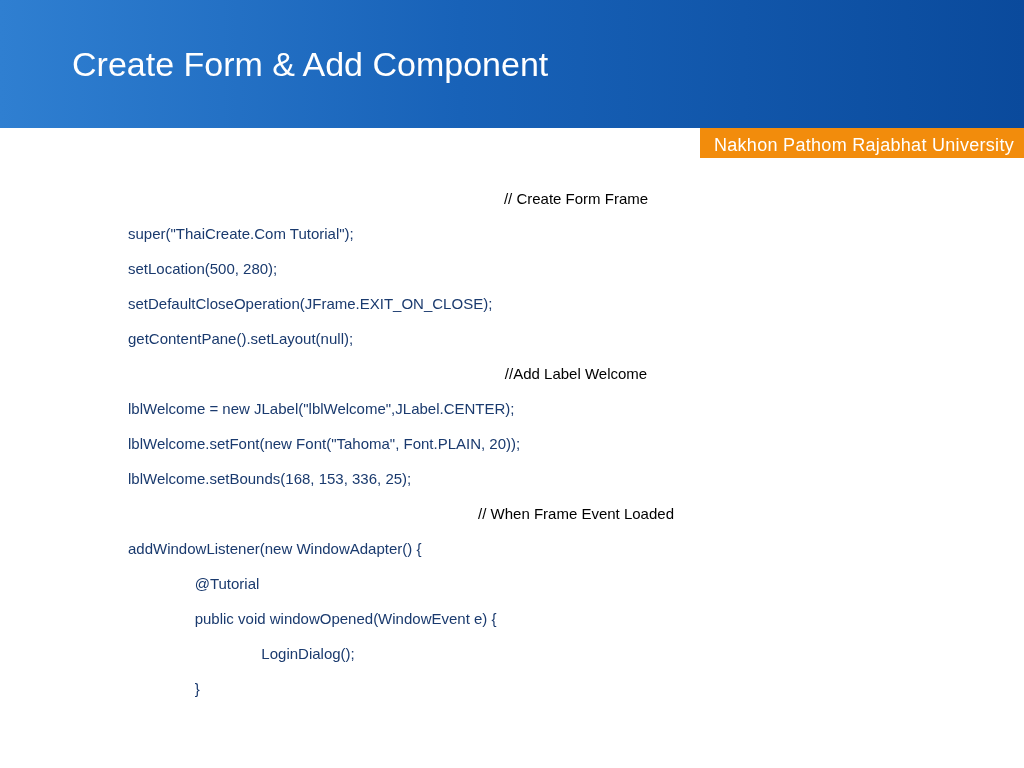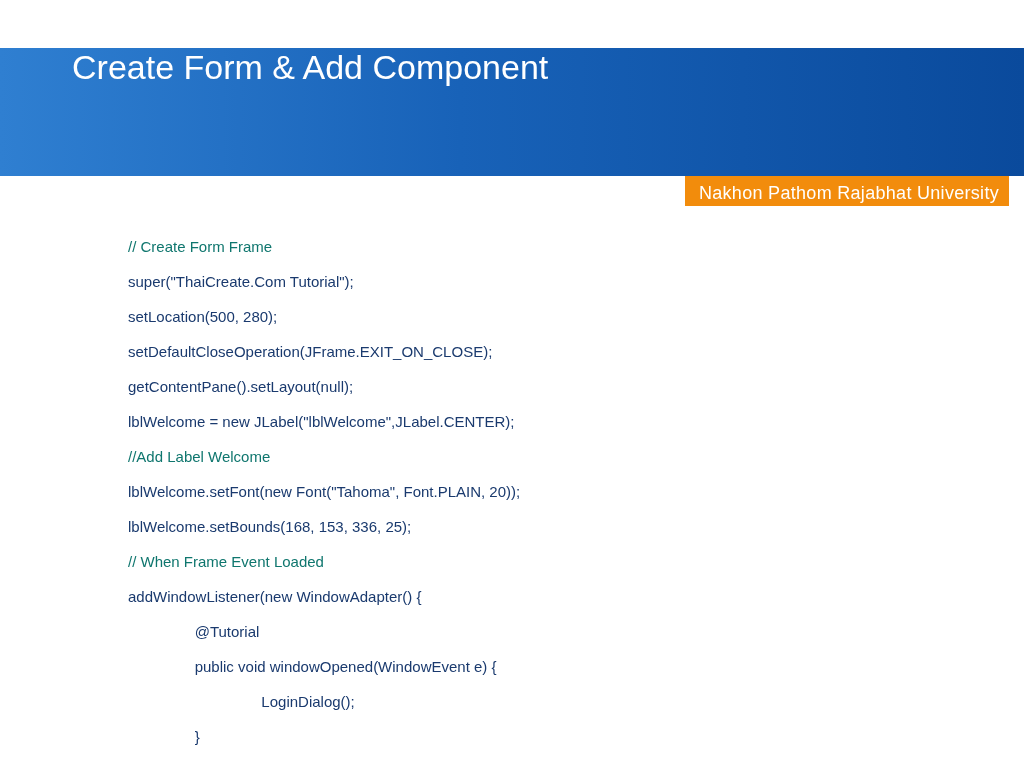--- a/index.html
+++ b/index.html
@@ -10,35 +10,35 @@
   background: #ffffff;
   overflow: hidden;
 }
 .header {
   width: 100%;
   height: 128px;
   background: linear-gradient(90deg, #2f7fd1 0%, #1862b8 45%, #0a4a9c 100%);
   position: relative;
   padding-left: 72px;
   display: flex;
-  margin-top: 48px;
+  align-items: center;
 }
 .header-title {
   color: #ffffff;
   font-size: 34px;
   font-weight: 400;
 }
 .badge-row {
   width: 100%;
   height: 30px;
   position: relative;
 }
 .badge {
   position: absolute;
-  right: 15px;
+  right: 0;
   top: 0;
   height: 30px;
   background: #f28c0c;
   color: #ffffff;
   font-size: 18px;
   font-weight: 500;
   padding: 4px 10px 0 14px;
   display: flex;
   align-items: center;
   letter-spacing: 0.3px;
@@ -48,42 +48,43 @@
 }
 .code-line {
   font-family: Arial, Helvetica, sans-serif;
   font-size: 15px;
   color: #1a3a6e;
   line-height: 1.4;
   margin-bottom: 14px;
   white-space: pre;
 }
 .code-line.comment {
-  color: #0f766e;
+  color: #000000;
+  text-align: center;
 }
 </style>
 </head>
 <body>
 
 <div class="header">
   <div class="header-title">Create Form &amp; Add Component</div>
 </div>
 
 <div class="badge-row">
   <div class="badge">Nakhon Pathom Rajabhat University</div>
 </div>
 
 <div class="content" id="code-container">
     <div class="code-line comment">// Create Form Frame</div>
     <div class="code-line">super("ThaiCreate.Com Tutorial");</div>
     <div class="code-line">setLocation(500, 280);</div>
     <div class="code-line">setDefaultCloseOperation(JFrame.EXIT_ON_CLOSE);</div>
     <div class="code-line">getContentPane().setLayout(null);</div>
+    <div class="code-line comment">//Add Label Welcome</div>
     <div class="code-line">lblWelcome = new JLabel("lblWelcome",JLabel.CENTER);</div>
-    <div class="code-line comment">//Add Label Welcome</div>
     <div class="code-line">lblWelcome.setFont(new Font("Tahoma", Font.PLAIN, 20));</div>
     <div class="code-line">lblWelcome.setBounds(168, 153, 336, 25);</div>
     <div class="code-line comment">// When Frame Event Loaded</div>
     <div class="code-line">addWindowListener(new WindowAdapter() {</div>
     <div class="code-line">                @Tutorial</div>
     <div class="code-line">                public void windowOpened(WindowEvent e) {</div>
     <div class="code-line">                                LoginDialog();</div>
     <div class="code-line">                }</div>
   </div>
 

